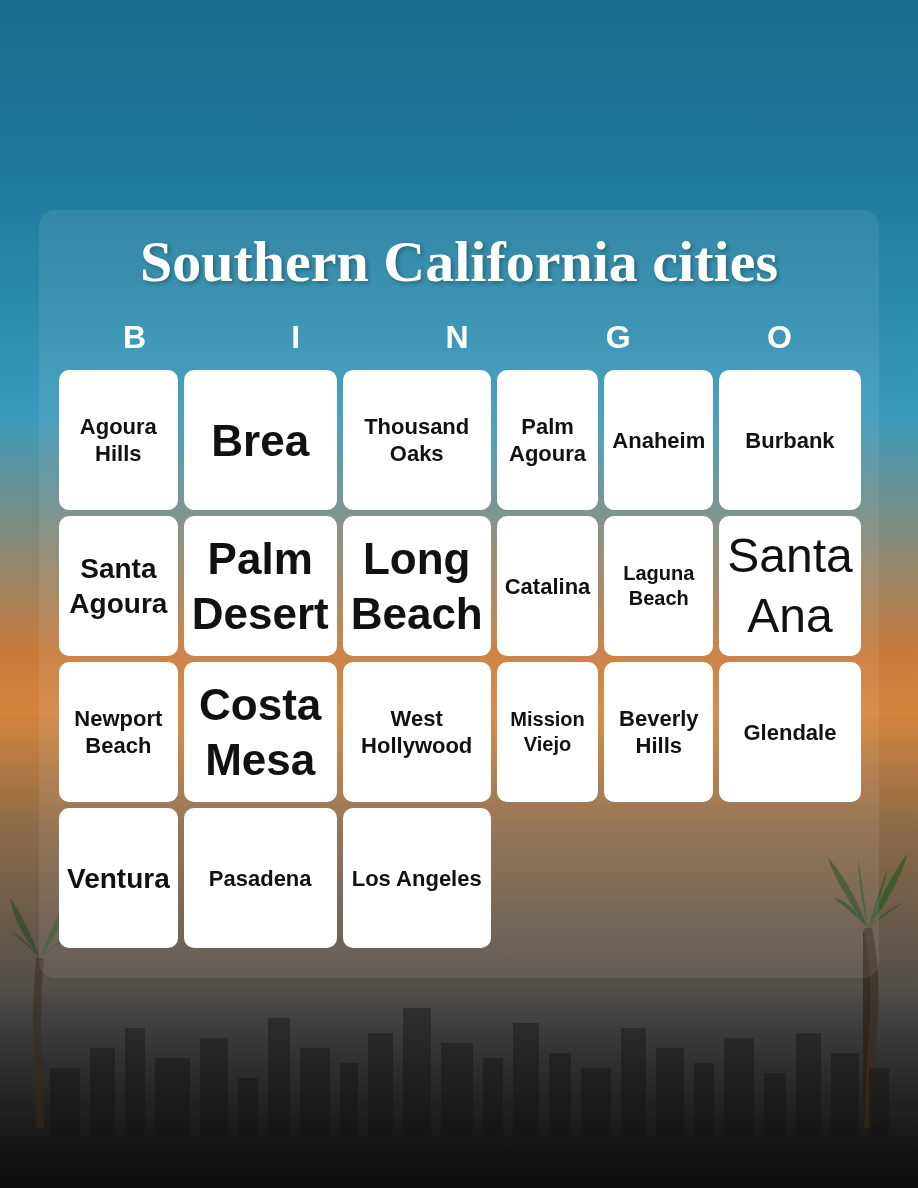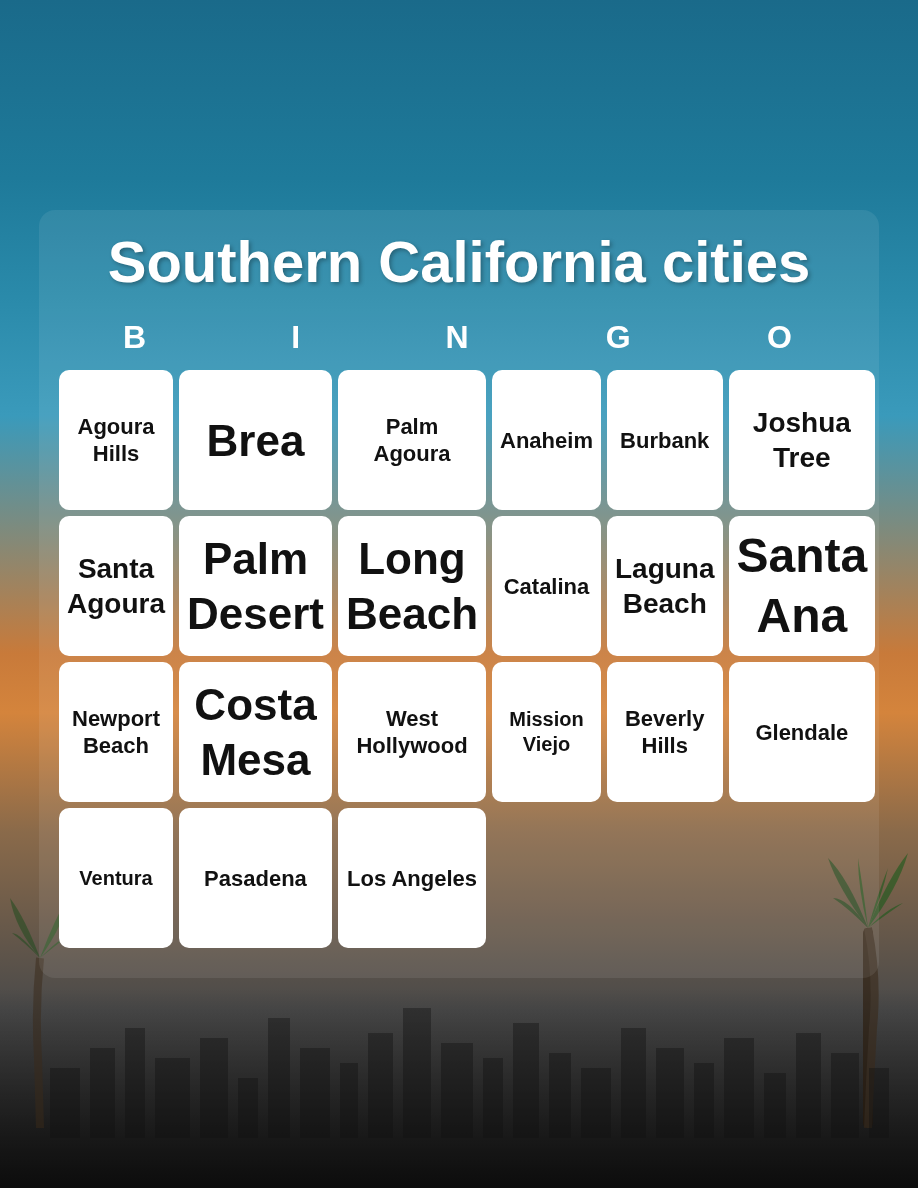--- a/index.html
+++ b/index.html
@@ -78,20 +78,21 @@
     }
 
     .card-title {
       text-align: center;
       font-size: 58px;
       font-weight: 900;
       color: white;
       line-height: 1.1;
       margin-bottom: 18px;
       text-shadow: 2px 2px 4px rgba(0,0,0,0.3);
+      font-family: Liberation Serif, serif;
     }
 
     .bingo-header {
       display: grid;
       grid-template-columns: repeat(5, 1fr);
       gap: 6px;
       margin-bottom: 6px;
     }
 
     .header-cell {
@@ -127,21 +128,21 @@
       font-size: 22px;
     }
 
     .cell-text-lg {
       font-size: 44px;
       font-weight: 900;
     }
 
     .cell-text-xl {
       font-size: 48px;
-      font-weight: 700;
+      font-weight: 400;
     }
 
     .city-silhouette {
       position: absolute;
       bottom: 50px;
       left: 0;
       right: 0;
       height: 150px;
       z-index: 1;
       opacity: 0.4;
@@ -212,45 +213,45 @@
     </div>
 
     <div class="bingo-grid" id="bingo-grid">
     <div class="bingo-cell">
           <span class="cell-text">Agoura Hills</span>
         </div>
         <div class="bingo-cell">
           <span class="cell-text-lg">Brea</span>
         </div>
         <div class="bingo-cell">
+          <span class="cell-text">Thousand Oaks</span>
+        </div>
+        <div class="bingo-cell">
           <span class="cell-text">Palm Agoura</span>
         </div>
         <div class="bingo-cell">
           <span class="cell-text">Anaheim</span>
         </div>
         <div class="bingo-cell">
           <span class="cell-text">Burbank</span>
         </div>
         <div class="bingo-cell">
-          <span class="cell-text" style="font-size: 28px;">Joshua Tree</span>
-        </div>
-        <div class="bingo-cell">
           <span class="cell-text" style="font-size: 28px;">Santa Agoura</span>
         </div>
         <div class="bingo-cell">
           <span class="cell-text-lg">Palm Desert</span>
         </div>
         <div class="bingo-cell">
           <span class="cell-text-lg">Long Beach</span>
         </div>
         <div class="bingo-cell">
           <span class="cell-text">Catalina</span>
         </div>
         <div class="bingo-cell">
-          <span class="cell-text" style="font-size: 28px;">Laguna Beach</span>
+          <span class="cell-text" style="font-size: 20px;">Laguna Beach</span>
         </div>
         <div class="bingo-cell">
           <span class="cell-text-xl">Santa Ana</span>
         </div>
         <div class="bingo-cell">
           <span class="cell-text">Newport Beach</span>
         </div>
         <div class="bingo-cell">
           <span class="cell-text-lg">Costa Mesa</span>
         </div>
@@ -260,21 +261,21 @@
         <div class="bingo-cell">
           <span class="cell-text" style="font-size: 20px;">Mission Viejo</span>
         </div>
         <div class="bingo-cell">
           <span class="cell-text">Beverly Hills</span>
         </div>
         <div class="bingo-cell">
           <span class="cell-text">Glendale</span>
         </div>
         <div class="bingo-cell">
-          <span class="cell-text" style="font-size: 20px;">Ventura</span>
+          <span class="cell-text" style="font-size: 28px;">Ventura</span>
         </div>
         <div class="bingo-cell">
           <span class="cell-text">Pasadena</span>
         </div>
         <div class="bingo-cell">
           <span class="cell-text">Los Angeles</span>
         </div>
       </div>
   </div>
 </div>

